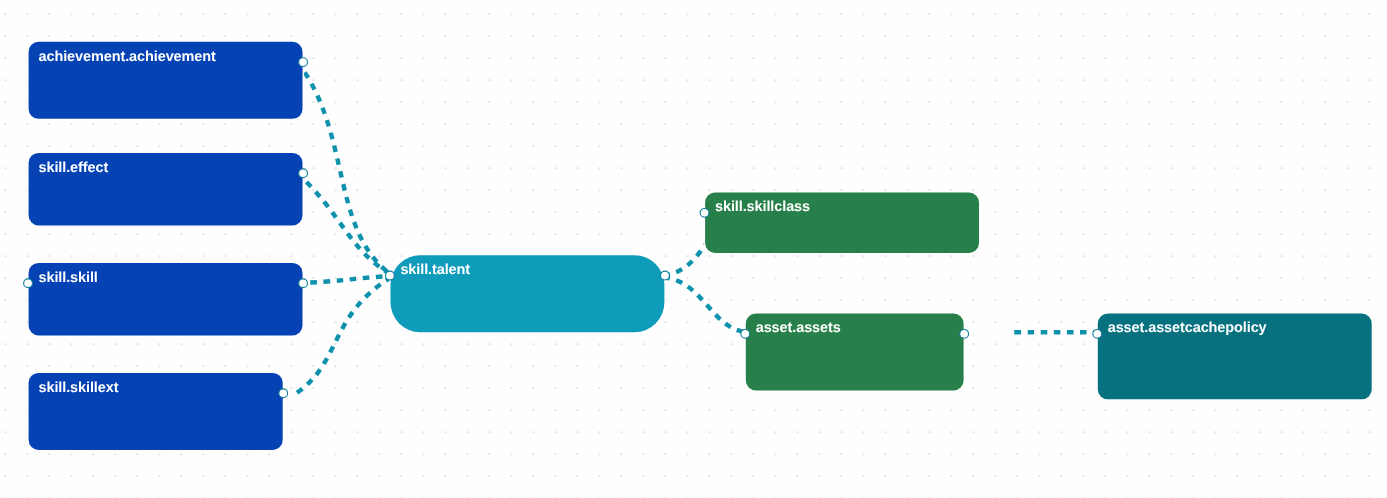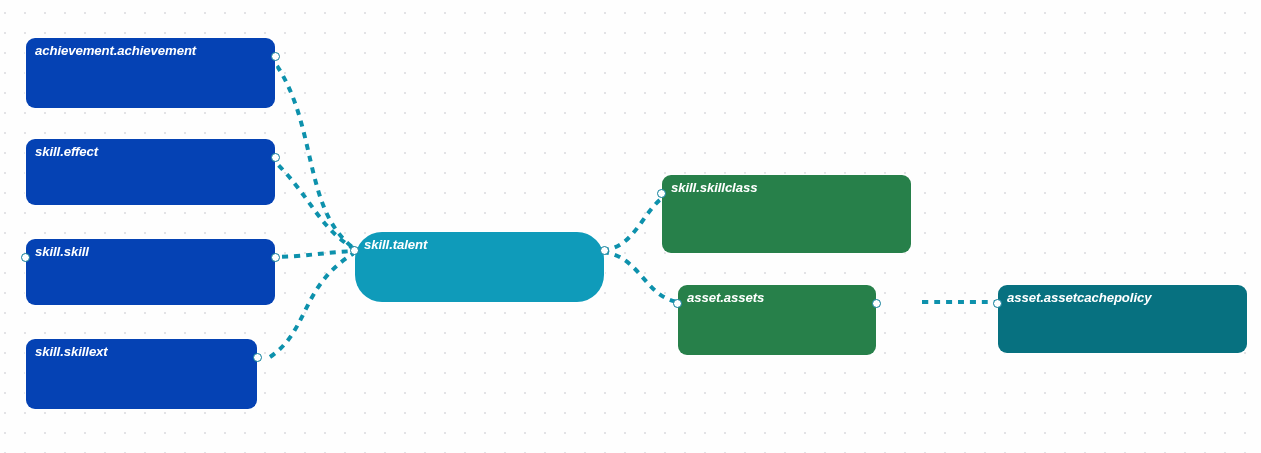--- a/index.html
+++ b/index.html
@@ -25,21 +25,20 @@
     width: 1261px;
     height: 453px;
     pointer-events: none;
   }
   .node {
     position: absolute;
     box-sizing: border-box;
     border-radius: 9px;
     box-shadow: 0 0 0 1.2px rgba(255,255,255,0.95);
     z-index: 2;
-    font-style: italic;
   }
   .node-label {
     position: absolute;
     left: 9px;
     top: 5px;
     color: #ffffff;
     font-size: 13.2px;
     font-weight: bold;
     letter-spacing: -0.1px;
     white-space: nowrap;
@@ -87,27 +86,27 @@
       </div>
       <div class="node" style="left: 26px; top: 339px; width: 231px; height: 70px; background: rgb(5, 66, 180);">
         <span class="node-label">skill.skillext</span>
         <span class="port out" style="top: 14px;"></span>
       </div>
       <div class="node" style="left: 355px; top: 232px; width: 249px; height: 70px; background: rgb(15, 155, 186); border-radius: 27px;">
         <span class="node-label">skill.talent</span>
         <span class="port in" style="top: 14px;"></span>
         <span class="port out" style="top: 14px;"></span>
       </div>
-      <div class="node" style="left: 662px; top: 175px; width: 249px; height: 78px; background: rgb(39, 128, 74);">
+      <div class="node" style="left: 641px; top: 175px; width: 249px; height: 55px; background: rgb(39, 128, 74);">
         <span class="node-label">skill.skillclass</span>
         <span class="port in" style="top: 14px;"></span>
       </div>
       <div class="node" style="left: 678px; top: 285px; width: 198px; height: 70px; background: rgb(39, 128, 74);">
         <span class="node-label">asset.assets</span>
         <span class="port in" style="top: 14px;"></span>
         <span class="port out" style="top: 14px;"></span>
       </div>
-      <div class="node" style="left: 998px; top: 285px; width: 249px; height: 68px; background: rgb(7, 113, 128); text-align: right;">
+      <div class="node" style="left: 998px; top: 285px; width: 249px; height: 78px; background: rgb(7, 113, 128); text-align: right;">
         <span class="node-label">asset.assetcachepolicy</span>
         <span class="port in" style="top: 14px;"></span>
       </div>
     </div>
 </div>
 
 </body></html>

